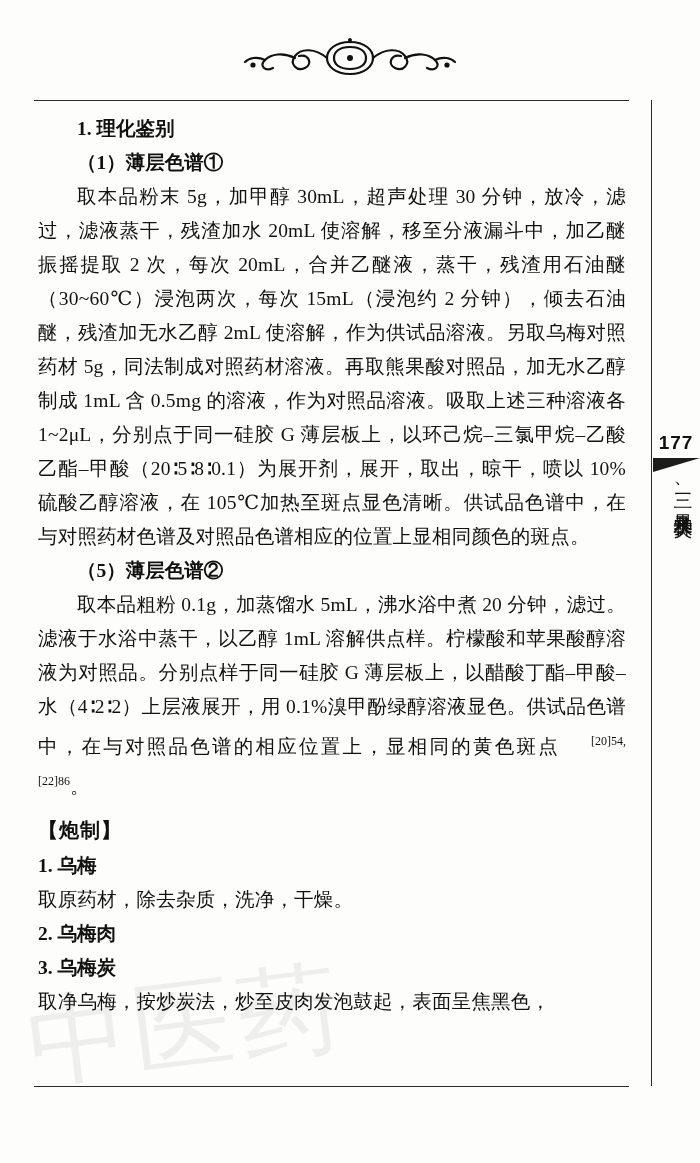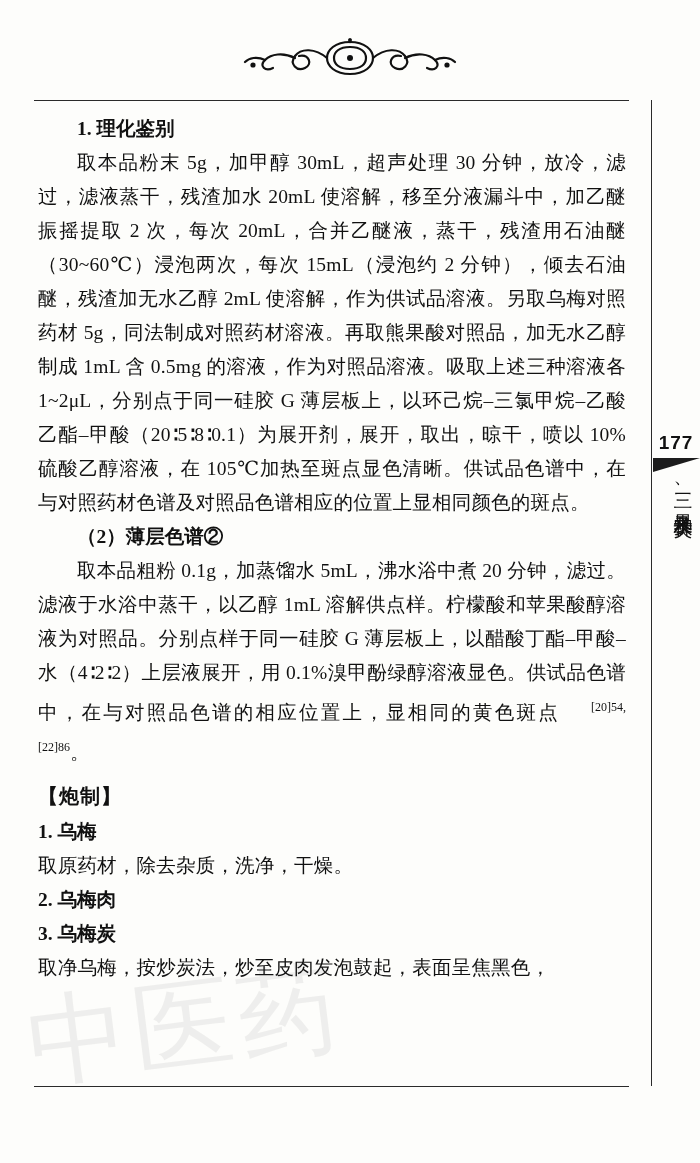--- a/index.html
+++ b/index.html
@@ -191,24 +191,25 @@
 
   <div class="page-number">177</div>
   <div class="side-tab-tri"></div>
   <div class="side-label">三、果实及种子类</div>
 
   <div class="content">
 
 
     <p class="heading">1. 理化鉴别</p>
 
+    <p class="subheading">（1）薄层色谱①</p>
 
     <p class="body indent2">取本品粉末 5g，加甲醇 30mL，超声处理 30 分钟，放冷，滤过，滤液蒸干，残渣加水 20mL 使溶解，移至分液漏斗中，加乙醚振摇提取 2 次，每次 20mL，合并乙醚液，蒸干，残渣用石油醚（30~60℃）浸泡两次，每次 15mL（浸泡约 2 分钟），倾去石油醚，残渣加无水乙醇 2mL 使溶解，作为供试品溶液。另取乌梅对照药材 5g，同法制成对照药材溶液。再取熊果酸对照品，加无水乙醇制成 1mL 含 0.5mg 的溶液，作为对照品溶液。吸取上述三种溶液各 1~2μL，分别点于同一硅胶 G 薄层板上，以环己烷–三氯甲烷–乙酸乙酯–甲酸（20∶5∶8∶0.1）为展开剂，展开，取出，晾干，喷以 10%硫酸乙醇溶液，在 105℃加热至斑点显色清晰。供试品色谱中，在与对照药材色谱及对照品色谱相应的位置上显相同颜色的斑点。</p>
 
-    <p class="subheading">（2）薄层色谱②</p>
+    <p class="subheading">（5）薄层色谱②</p>
 
     <p class="body indent2"><span>取本品粗粉 0.1g，加蒸馏水 5mL，沸水浴中煮 20 分钟，滤过。滤液于水浴中蒸干，以乙醇 1mL 溶解供点样。柠檬酸和苹果酸醇溶液为对照品。分别点样于同一硅胶 G 薄层板上，以醋酸丁酯–甲酸–水（4∶2∶2）上层液展开，用 0.1%溴甲酚绿醇溶液显色。供试品色谱中，在与对照品色谱的相应位置上，显相同的黄色斑点</span><sup class="ref">[20]54,[22]86</sup><span>。</span></p>
 
     <p class="section-title">【炮制】</p>
 
     <p class="item-title">1. 乌梅</p>
     <p class="body">取原药材，除去杂质，洗净，干燥。</p>
 
     <p class="item-title">2. 乌梅肉</p>
 

